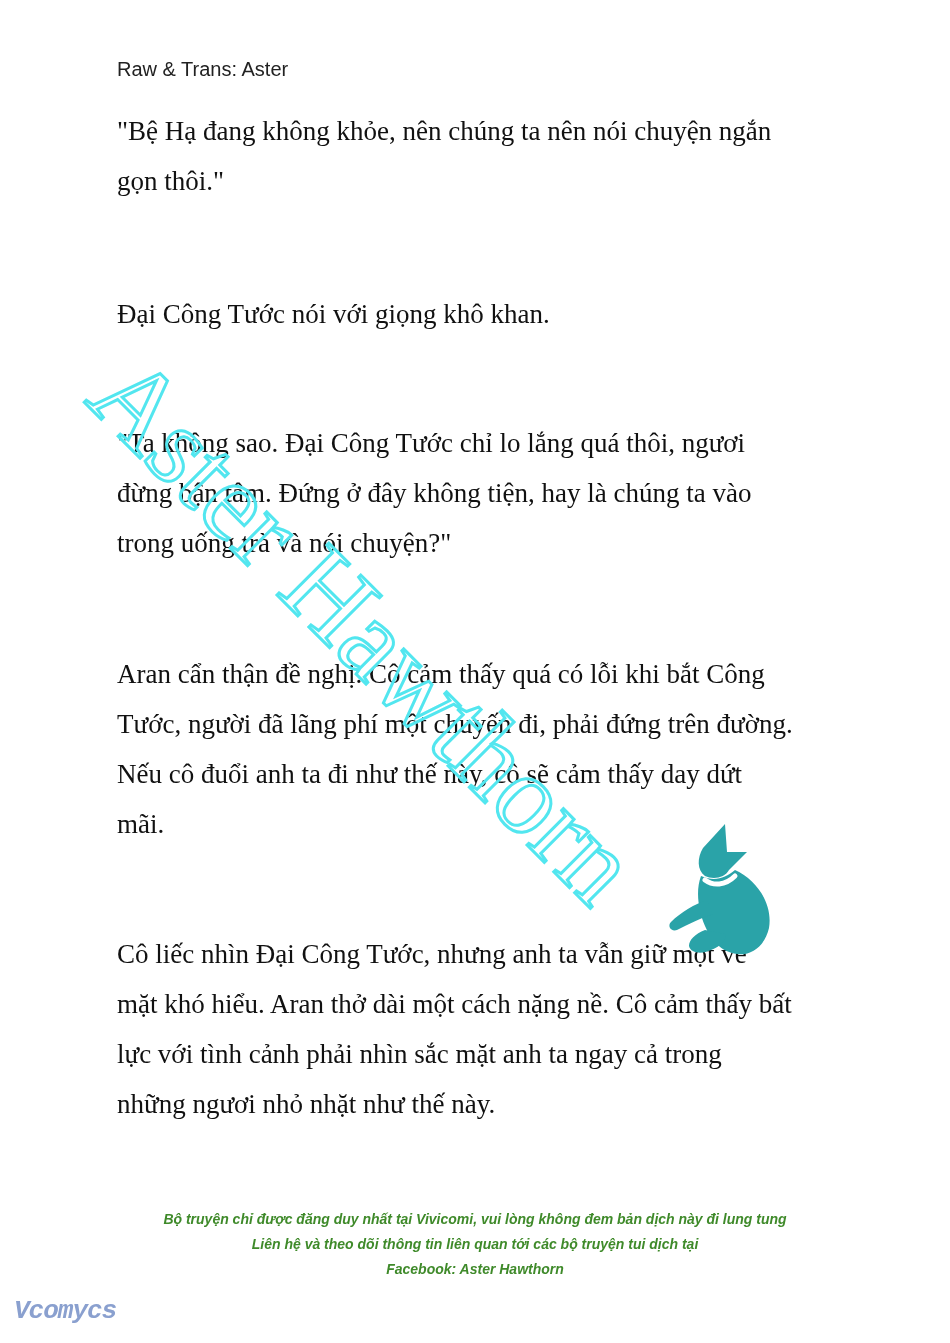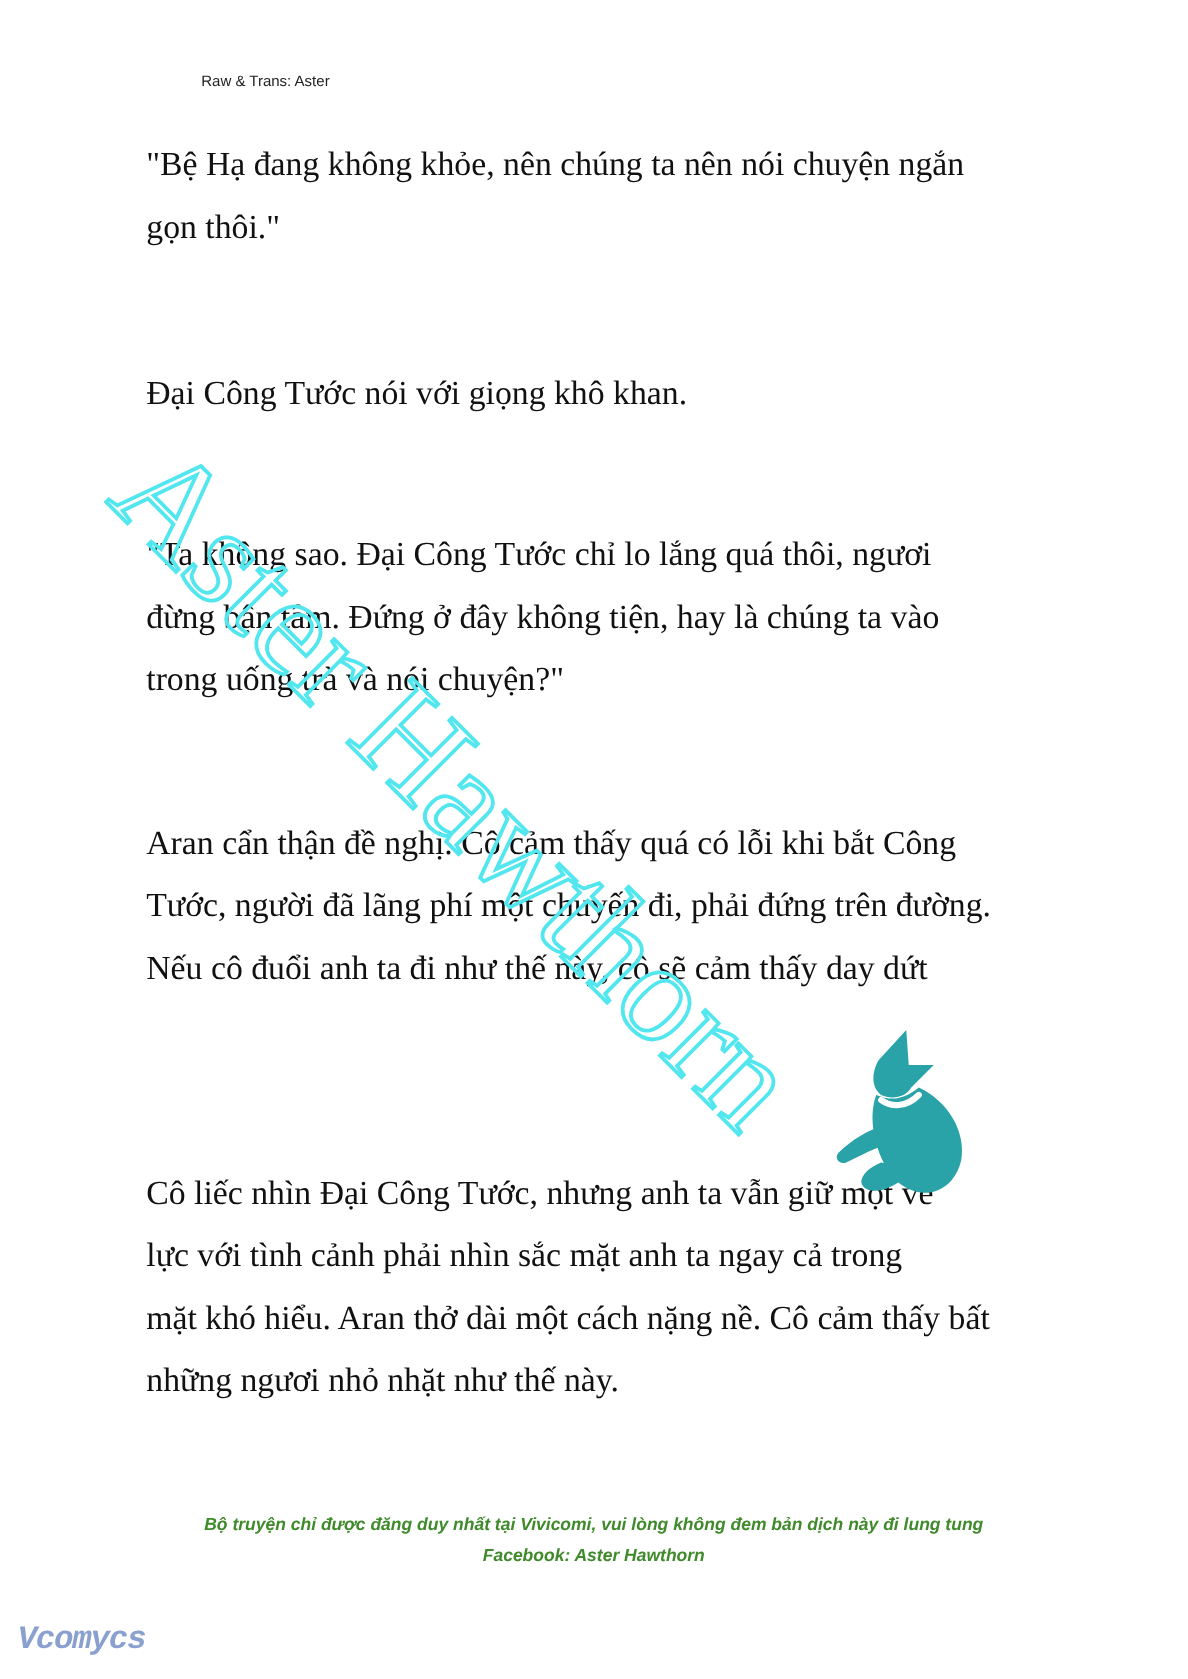--- a/index.html
+++ b/index.html
@@ -13,23 +13,22 @@
       position: relative;
       overflow: hidden;
       font-family: "Liberation Serif", "DejaVu Serif", serif;
       color: #111111;
     }
     .header {
       position: absolute;
       left: 117px;
       top: 58px;
       font-family: "Liberation Sans", "DejaVu Sans", sans-serif;
-      font-size: 12px;
+      font-size: 20px;
       color: #222222;
-      margin-left: 44px;
     }
     .para {
       position: absolute;
       left: 117px;
       width: 730px;
       font-size: 27px;
       line-height: 50px;
       margin: 0;
       white-space: nowrap;
     }
@@ -106,26 +105,27 @@
 <div class="para" style="top:418px;">
   <span class="line">"Ta không sao. Đại Công Tước chỉ lo lắng quá thôi, ngươi</span>
   <span class="line">đừng bận tâm. Đứng ở đây không tiện, hay là chúng ta vào</span>
   <span class="line">trong uống trà và nói chuyện?"</span>
 </div>
 
 <div class="para" style="top:649px;">
   <span class="line">Aran cẩn thận đề nghị. Cô cảm thấy quá có lỗi khi bắt Công</span>
   <span class="line">Tước, người đã lãng phí một chuyến đi, phải đứng trên đường.</span>
   <span class="line">Nếu cô đuổi anh ta đi như thế này, cô sẽ cảm thấy day dứt</span>
+  <span class="line">mãi.</span>
 </div>
 
 <div class="para" style="top:929px;">
   <span class="line">Cô liếc nhìn Đại Công Tước, nhưng anh ta vẫn giữ một vẻ</span>
+  <span class="line">mặt khó hiểu. Aran thở dài một cách nặng nề. Cô cảm thấy bất</span>
   <span class="line">lực với tình cảnh phải nhìn sắc mặt anh ta ngay cả trong</span>
-  <span class="line">mặt khó hiểu. Aran thở dài một cách nặng nề. Cô cảm thấy bất</span>
   <span class="line">những ngươi nhỏ nhặt như thế này.</span>
 </div>
 
 <div class="watermark-wrap">
   <div class="watermark" style="left:150px; top:335px;">Aster Hawthorn</div>
 </div>
 
 <svg class="cat" viewBox="0 0 130 160">
   <g fill="#2aa3a8">
 
@@ -136,16 +136,17 @@
     <path d="M52 100 C40 104 26 112 16 122 C12 126 16 132 22 130 C34 124 46 118 58 114 Z"></path>
 
     <path d="M50 130 C40 134 34 140 34 146 C36 154 48 154 56 150 C66 146 72 140 70 134 Z"></path>
   </g>
 
   <path d="M50 80 C58 86 70 86 80 76" stroke="#ffffff" stroke-width="5" fill="none" stroke-linecap="round"></path>
 </svg>
 
 <div class="footer" style="top:1207px;">
   <span class="fline">Bộ truyện chỉ được đăng duy nhất tại Vivicomi, vui lòng không đem bản dịch này đi lung tung</span>
+  <span class="fline">Liên hệ và theo dõi thông tin liên quan tới các bộ truyện tui dịch tại</span>
   <span class="fline">Facebook: Aster Hawthorn</span>
 </div>
 
 <div class="logo">Vcomycs</div>
 
 </body></html>

